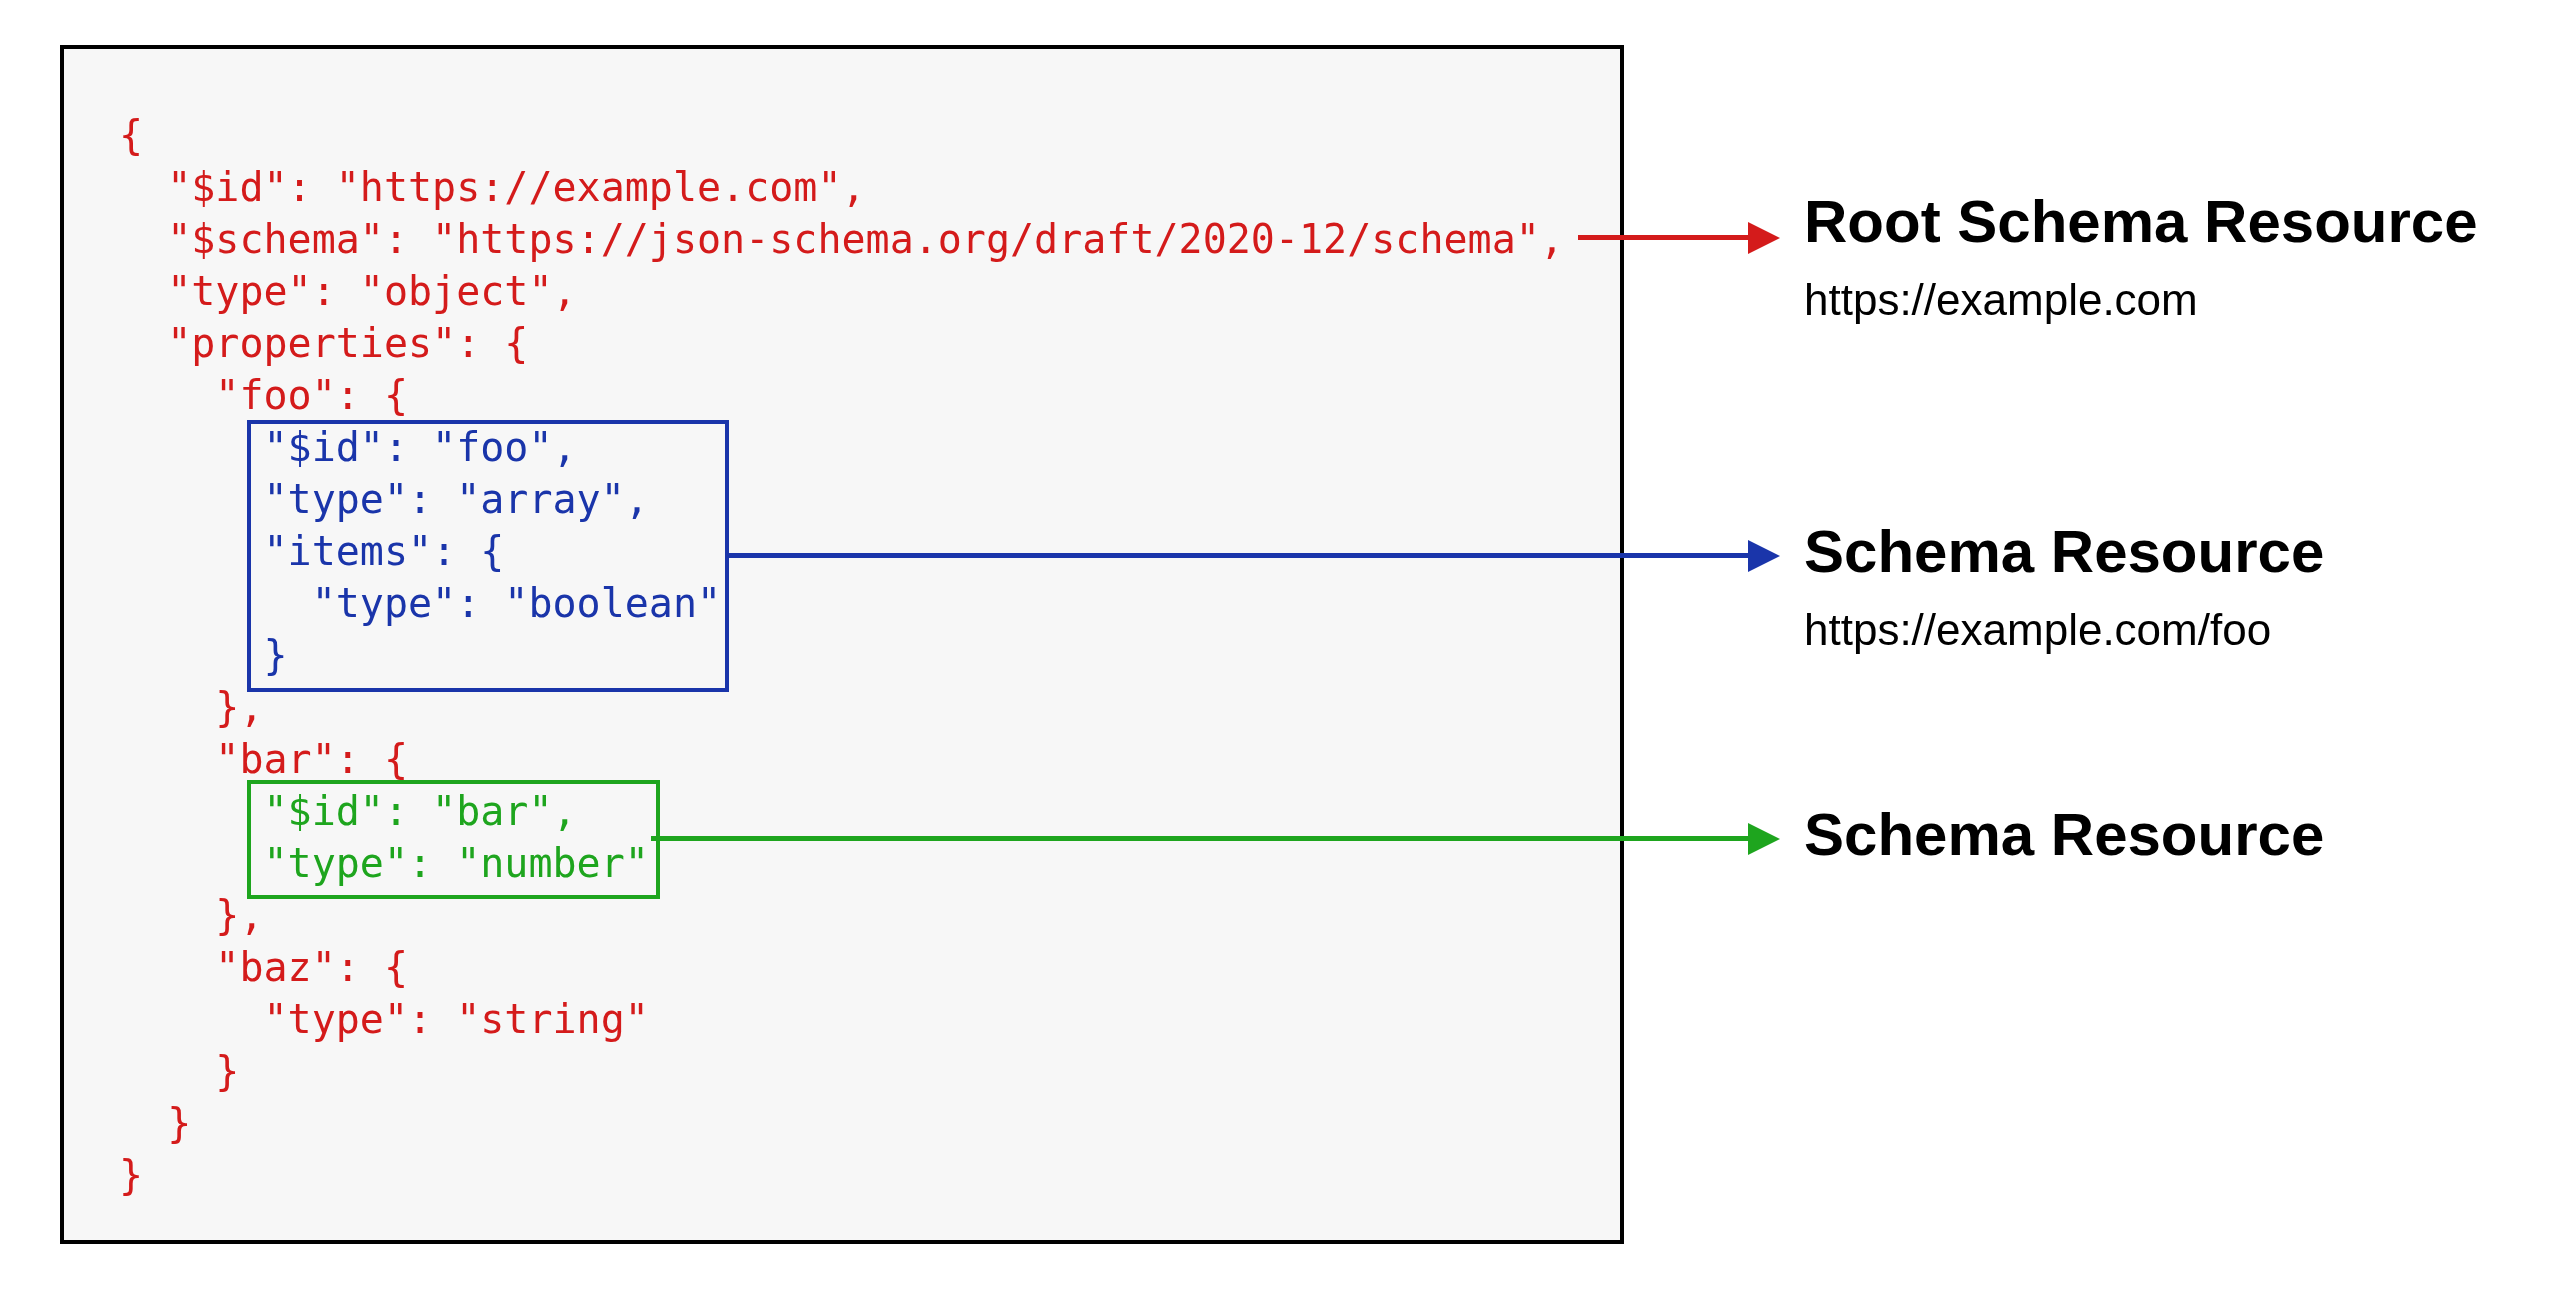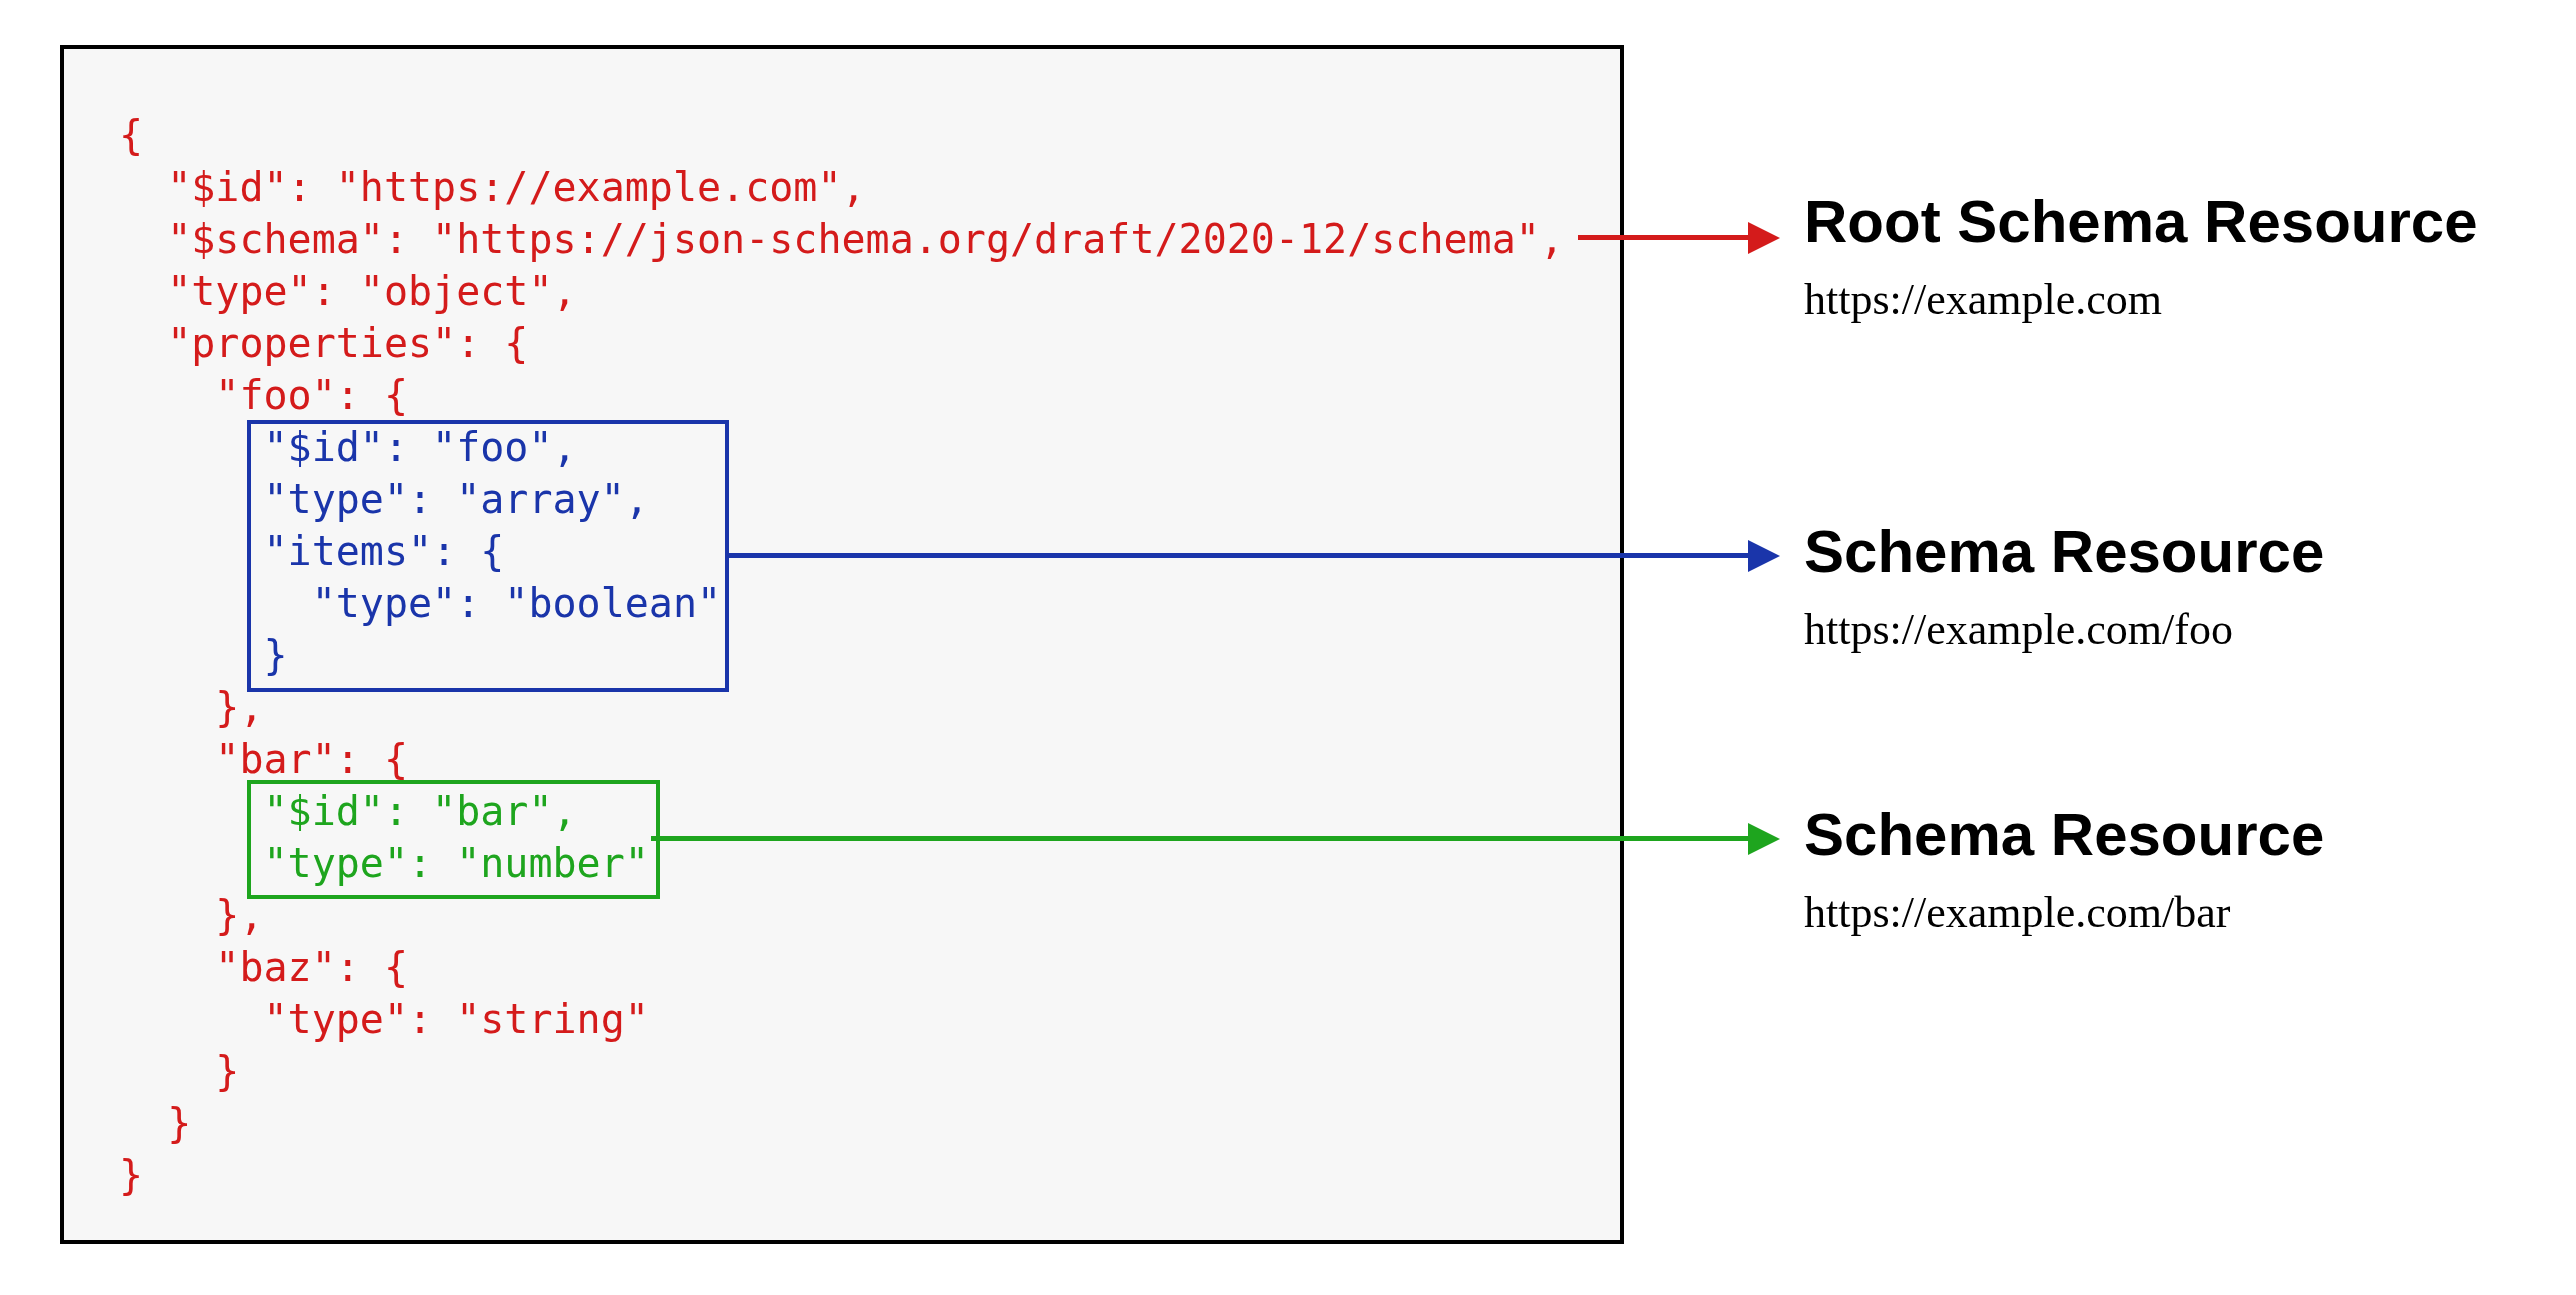--- a/index.html
+++ b/index.html
@@ -42,21 +42,21 @@
   .arrow.blue .head{left:1748px; top:540px; border-left:32px solid var(--blue);}
   .arrow.green .shaft{left:651px; top:836px; width:1097px; background:var(--green);}
   .arrow.green .head{left:1748px; top:823px; border-left:32px solid var(--green);}
   
   .annotation{position:absolute; left:1804px; color:var(--ink);}
   .annotation .heading{
     font-family:"Liberation Sans", sans-serif; font-weight:bold;
     font-size:60px; line-height:60px; white-space:nowrap;
   }
   .annotation .url{
-    font-family:Liberation Serif, serif;
+    font-family:Liberation Sans, sans-serif;
     font-size:44px; line-height:44px; margin-top:26px; white-space:nowrap;
   }
   .annotation.a-root{top:192px;}
   .annotation.a-foo{top:522px;}
   .annotation.a-bar{top:805px;}
 </style>
 </head>
 <body>
 
 <div id="canvas">
@@ -84,17 +84,16 @@
   <div class="annotation a-root">
     <div class="heading">Root Schema Resource</div>
     <div class="url">https://example.com</div>
   </div>
   <div class="annotation a-foo">
     <div class="heading">Schema Resource</div>
     <div class="url">https://example.com/foo</div>
   </div>
   <div class="annotation a-bar">
     <div class="heading">Schema Resource</div>
-    <div class="url">https://example.com/bar</div>
   </div>
 
 </div>
 
 
 </body></html>

